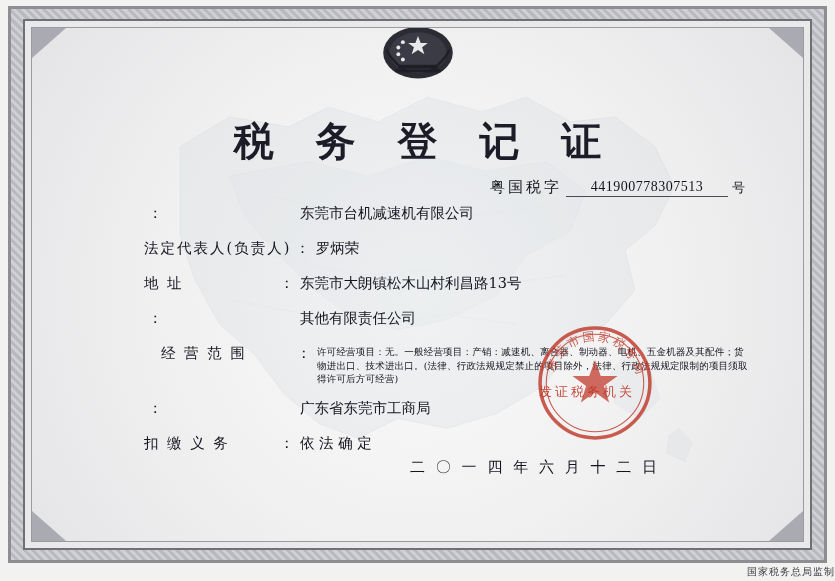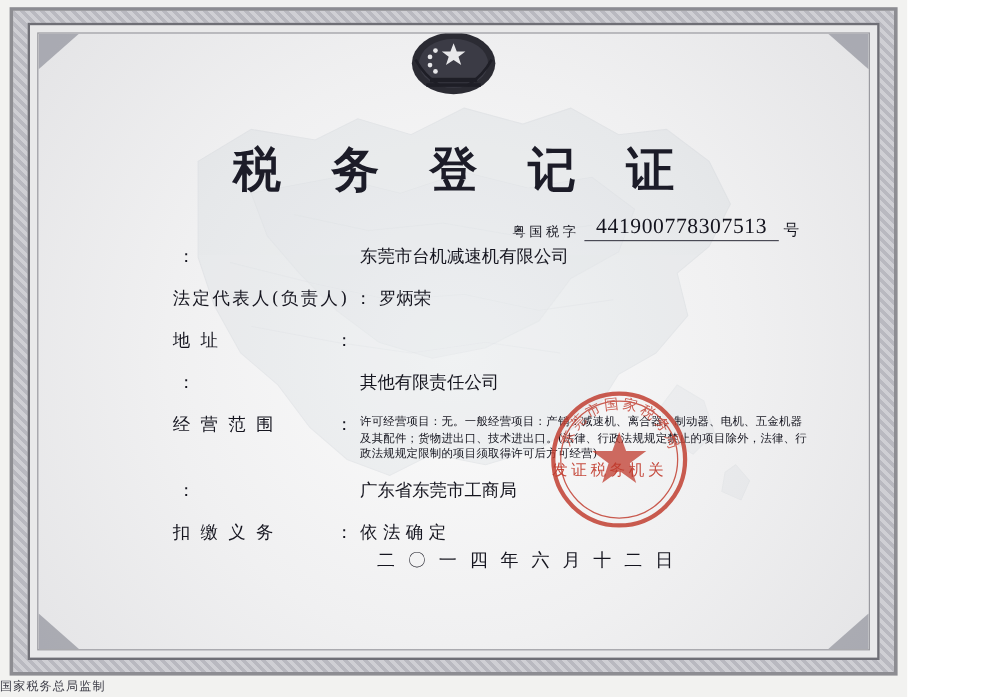--- a/index.html
+++ b/index.html
@@ -9,21 +9,21 @@
   }
   body {
     width: 835px;
     height: 581px;
     font-family: "Liberation Serif", serif;
     overflow: hidden;
   }
 
   #cert {
     position: relative;
-    width: 756px;
+    width: 835px;
     height: 581px;
     background: #f2f2f0;
   }
 
   
   .frame-outer {
     position: absolute;
     left: 8px; top: 6px; right: 8px; bottom: 18px;
     border: 3px solid #8d8d92;
     background:
@@ -87,26 +87,26 @@
     position: absolute;
     top: 150px;
     right: 58px;
     display: flex;
     align-items: flex-end;
     gap: 4px;
     z-index: 4;
     color: #14141e;
   }
   .serial .lbl {
-    font-size: 11px;
+    font-size: 15px;
     letter-spacing: 3px;
     font-family: "DejaVu Serif", serif;
   }
   .serial .num {
-    font-size: 18px;
+    font-size: 14px;
     font-family: "Liberation Serif", serif;
     letter-spacing: 0.5px;
     border-bottom: 1px solid #4a4a55;
     padding: 0 6px 1px 6px;
     min-width: 150px;
     text-align: center;
   }
   .serial .tail {
     font-size: 13px;
     font-family: "DejaVu Serif", serif;
@@ -144,21 +144,21 @@
     color: #15151f;
     padding-left: 6px;
   }
   .row.scope .value {
     font-size: 9.5px;
     line-height: 13.5px;
     letter-spacing: 0.2px;
     padding-top: 1px;
     max-width: 530px;
   }
-  .row.scope { margin-bottom: 13px; }
+  .row.scope { margin-bottom: 13px; margin-left: 17px; }
 
   
   .seal {
     position: absolute;
     right: 146px;
     bottom: 96px;
     width: 124px;
     height: 124px;
     z-index: 6;
     opacity: 0.82;
@@ -171,36 +171,36 @@
     font-size: 13px;
     color: #c0392b;
     letter-spacing: 3px;
     z-index: 7;
     opacity: 0.9;
   }
 
   
   .issue-date {
     position: absolute;
-    right: 160px;
+    right: 143px;
     bottom: 64px;
     font-family: "DejaVu Serif", serif;
     font-size: 15px;
     letter-spacing: 3px;
     color: #15151f;
     z-index: 6;
   }
 
   
   .footer {
     position: absolute;
     left: 0;
     bottom: 2px;
     width: 100%;
-    text-align: left;
+    text-align: right;
     font-family: "DejaVu Serif", serif;
     font-size: 10px;
     letter-spacing: 1px;
     color: #3a3a44;
   }
 
   
   .corner {
     position: absolute;
     width: 34px;
@@ -281,20 +281,21 @@
               <span class="colon">：</span>
             </div>
             <div class="value">罗炳荣</div>
           </div>
 
           <div class="row">
             <div class="label">
               <span class="txt">地            址</span>
               <span class="colon">：</span>
             </div>
+            <div class="value">东莞市大朗镇松木山村利昌路13号</div>
           </div>
 
           <div class="row">
             <div class="label">
               <span class="colon">：</span>
             </div>
             <div class="value">其他有限责任公司</div>
           </div>
 
           <div class="row scope">

